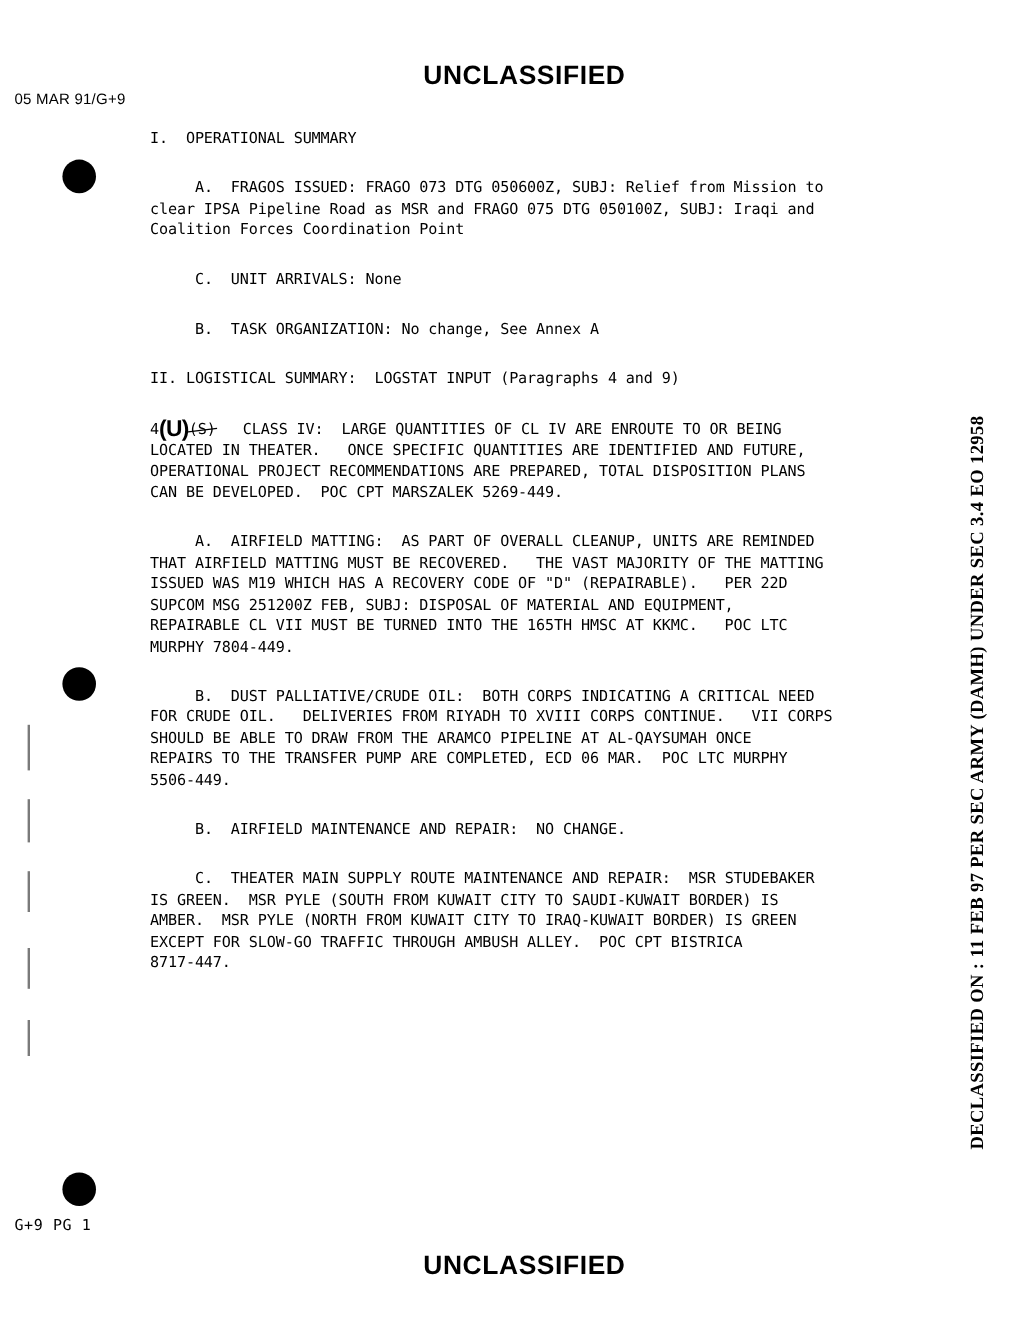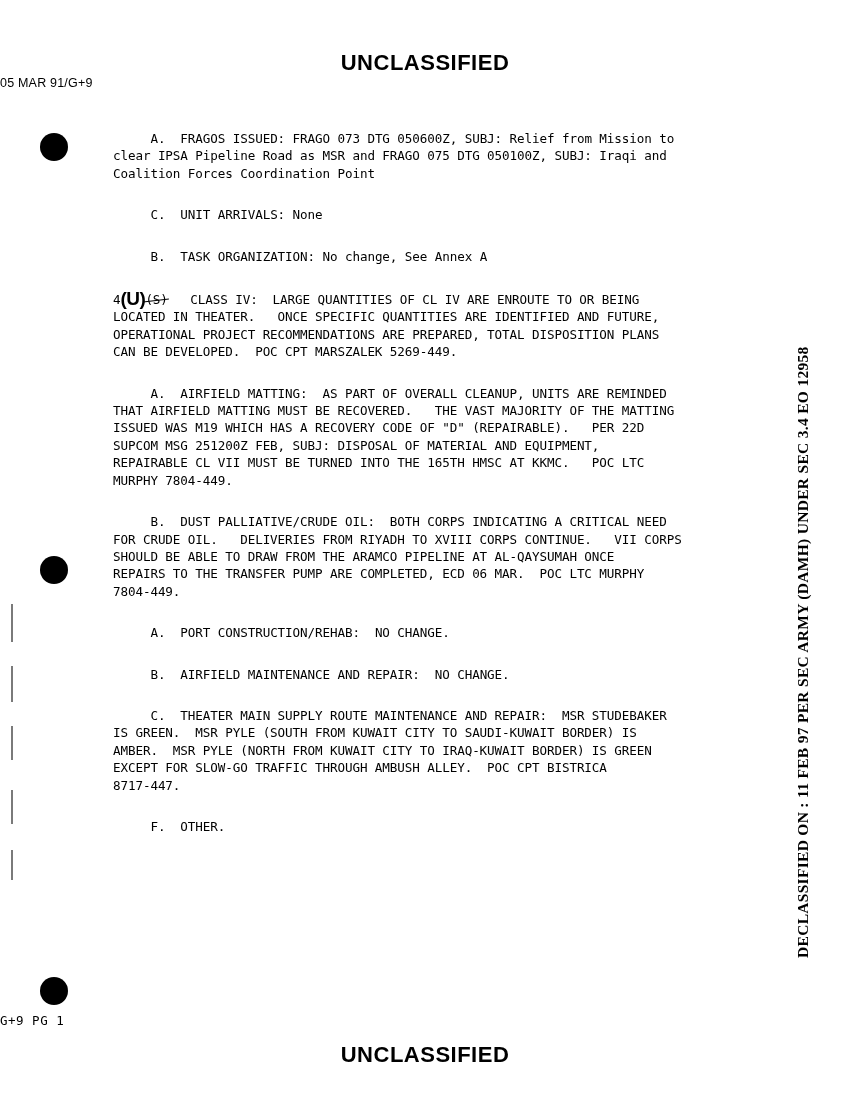--- a/index.html
+++ b/index.html
@@ -11,21 +11,21 @@
     width: 850px;
     height: 1118px;
     position: relative;
     font-family: "DejaVu Sans Mono", monospace;
     color: #000000;
     overflow: hidden;
   }
 
   .page {
     position: absolute;
-    left: 0; top: 0;
+    left: 12px; top: 0;
     width: 828px;
     height: 1118px;
   }
 
   
   .classification {
     position: absolute;
     left: 0;
     width: 850px;
     text-align: center;
@@ -158,62 +158,62 @@
   <div class="edge-line" id="edge-c"></div>
   <div class="edge-line" id="edge-d"></div>
   <div class="edge-line" id="edge-e"></div>
 
   <div class="classification" id="class-top">UNCLASSIFIED</div>
 
   <div class="subheader">05 MAR 91/G+9</div>
 
   <div class="doc-body">
 
+    <div class="para">I.  OPERATIONAL SUMMARY</div>
 
     <div class="para gap-before">     A.  FRAGOS ISSUED: FRAGO 073 DTG 050600Z, SUBJ: Relief from Mission to
 clear IPSA Pipeline Road as MSR and FRAGO 075 DTG 050100Z, SUBJ: Iraqi and
 Coalition Forces Coordination Point</div>
 
     <div class="para gap-before">     C.  UNIT ARRIVALS: None</div>
 
     <div class="para gap-before">     B.  TASK ORGANIZATION: No change, See Annex A</div>
 
+    <div class="para gap-before">II. LOGISTICAL SUMMARY:  LOGSTAT INPUT (Paragraphs 4 and 9)</div>
 
     <div class="para gap-before marked"><span>4</span><span class="mark">(U)</span><span class="strike">(S)</span><span>   CLASS IV:  LARGE QUANTITIES OF CL IV ARE ENROUTE TO OR BEING
 LOCATED IN THEATER.   ONCE SPECIFIC QUANTITIES ARE IDENTIFIED AND FUTURE,
 OPERATIONAL PROJECT RECOMMENDATIONS ARE PREPARED, TOTAL DISPOSITION PLANS
 CAN BE DEVELOPED.  POC CPT MARSZALEK 5269-449.</span></div>
 
     <div class="para gap-before">     A.  AIRFIELD MATTING:  AS PART OF OVERALL CLEANUP, UNITS ARE REMINDED
 THAT AIRFIELD MATTING MUST BE RECOVERED.   THE VAST MAJORITY OF THE MATTING
 ISSUED WAS M19 WHICH HAS A RECOVERY CODE OF "D" (REPAIRABLE).   PER 22D
 SUPCOM MSG 251200Z FEB, SUBJ: DISPOSAL OF MATERIAL AND EQUIPMENT,
 REPAIRABLE CL VII MUST BE TURNED INTO THE 165TH HMSC AT KKMC.   POC LTC
 MURPHY 7804-449.</div>
 
     <div class="para gap-before">     B.  DUST PALLIATIVE/CRUDE OIL:  BOTH CORPS INDICATING A CRITICAL NEED
 FOR CRUDE OIL.   DELIVERIES FROM RIYADH TO XVIII CORPS CONTINUE.   VII CORPS
 SHOULD BE ABLE TO DRAW FROM THE ARAMCO PIPELINE AT AL-QAYSUMAH ONCE
 REPAIRS TO THE TRANSFER PUMP ARE COMPLETED, ECD 06 MAR.  POC LTC MURPHY
-7804-449.</div>
-
-
-    <div class="para gap-before">     A.  PORT CONSTRUCTION/REHAB:  NO CHANGE.</div>
+5506-449.</div>
+
+
 
     <div class="para gap-before">     B.  AIRFIELD MAINTENANCE AND REPAIR:  NO CHANGE.</div>
 
     <div class="para gap-before">     C.  THEATER MAIN SUPPLY ROUTE MAINTENANCE AND REPAIR:  MSR STUDEBAKER
 IS GREEN.  MSR PYLE (SOUTH FROM KUWAIT CITY TO SAUDI-KUWAIT BORDER) IS
 AMBER.  MSR PYLE (NORTH FROM KUWAIT CITY TO IRAQ-KUWAIT BORDER) IS GREEN
 EXCEPT FOR SLOW-GO TRAFFIC THROUGH AMBUSH ALLEY.  POC CPT BISTRICA
 8717-447.</div>
 
 
 
-    <div class="para gap-before">     F.  OTHER.</div>
 
 
   </div>
 
   <div class="side-stamp">DECLASSIFIED ON : 11 FEB 97 PER SEC ARMY (DAMH) UNDER SEC 3.4 EO 12958</div>
 
   <div class="page-id">G+9 PG 1</div>
 
   <div class="classification" id="class-bottom">UNCLASSIFIED</div>
 

